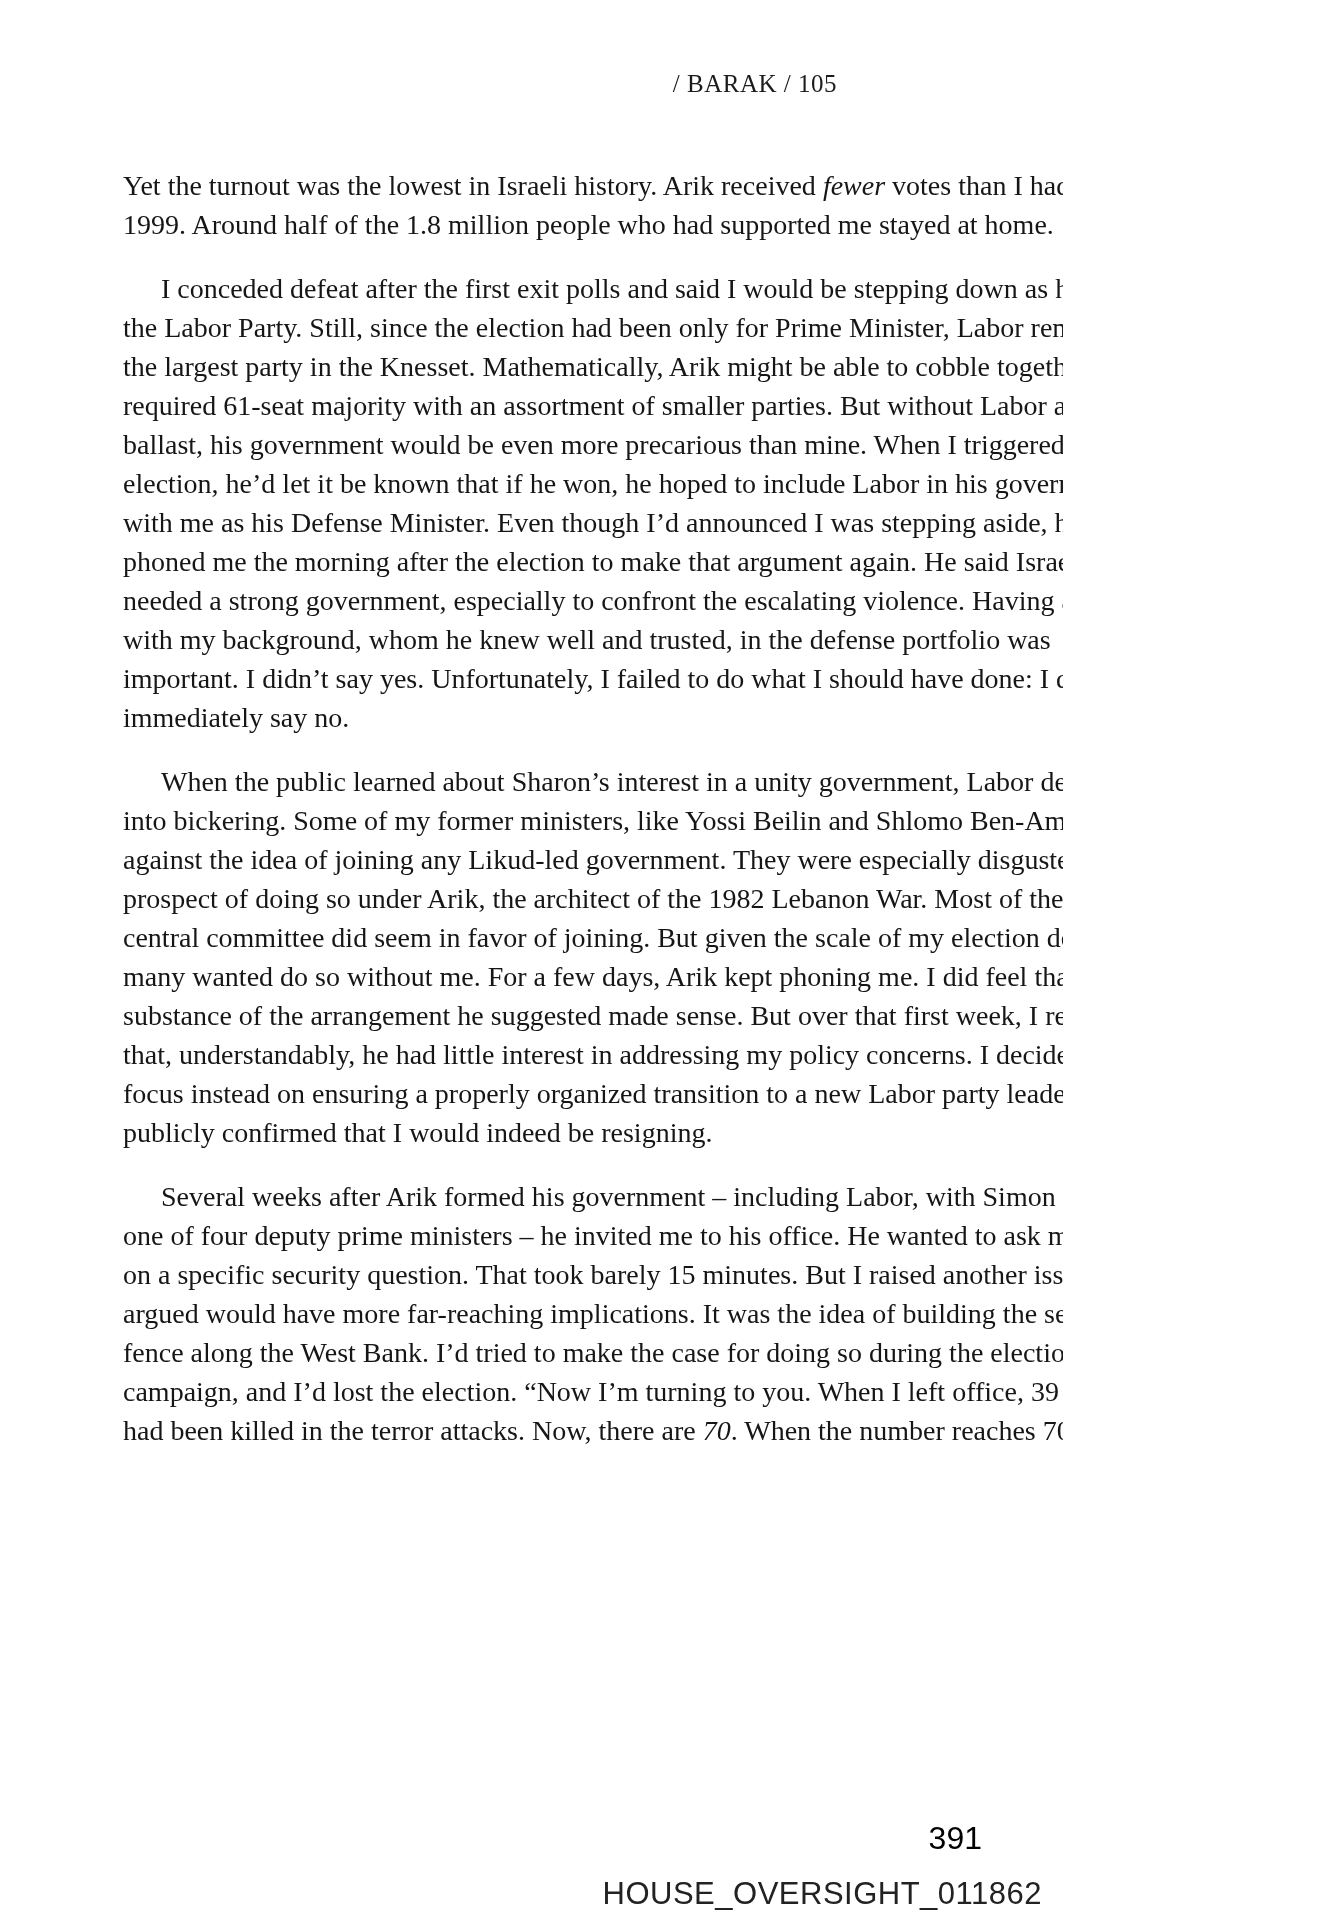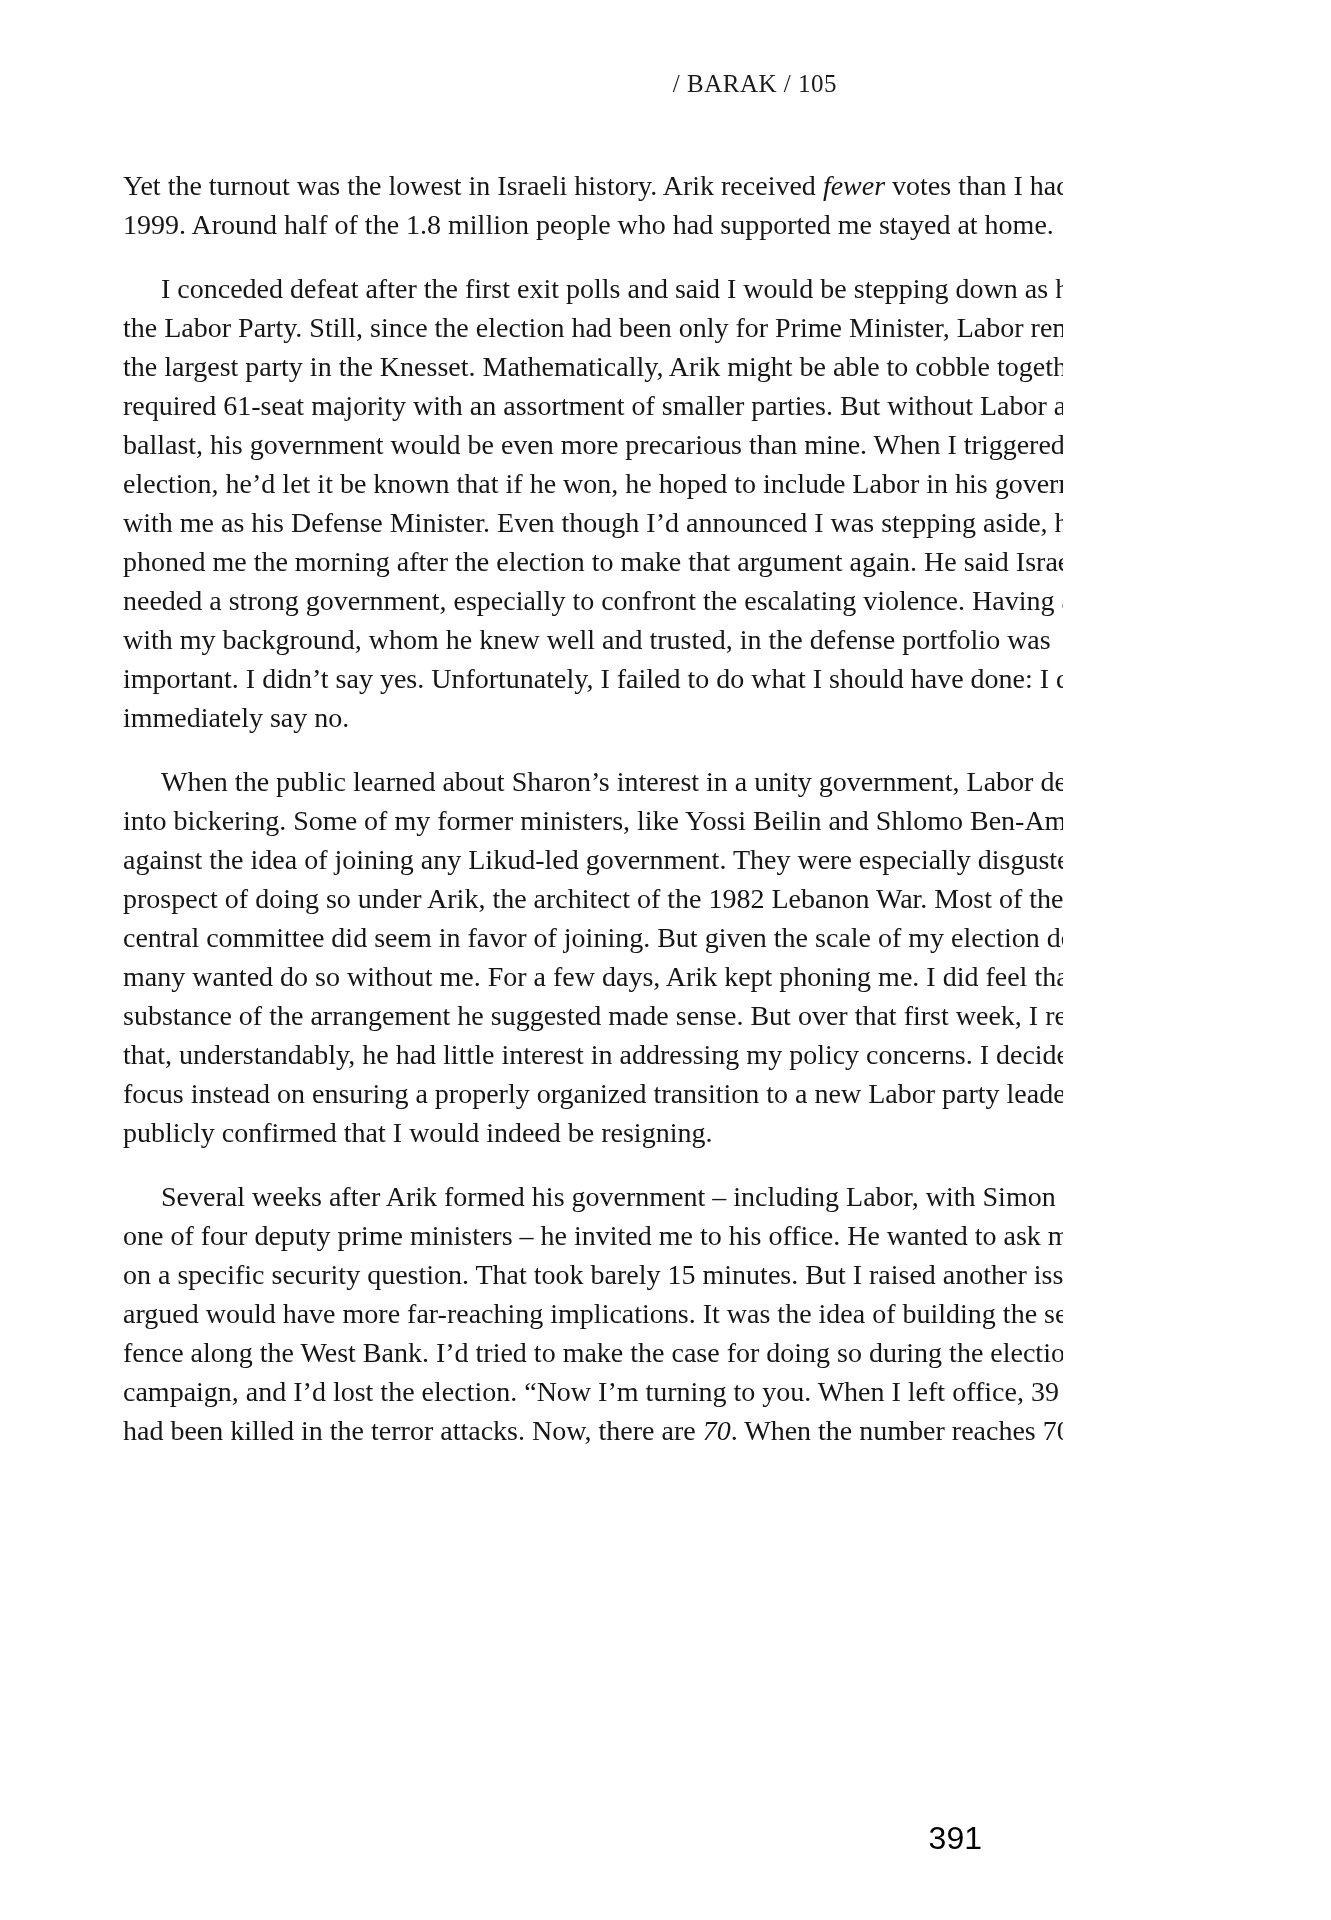--- a/index.html
+++ b/index.html
@@ -72,13 +72,14 @@
 
   <div class="page-body">
       <p><span>Yet the turnout was the lowest in Israeli history. Arik received </span><span class="seg-italic">fewer</span><span> votes than I had in 1999. Around half of the 1.8 million people who had supported me stayed at home.</span></p>
       <p class="indented"><span>I conceded defeat after the first exit polls and said I would be stepping down as head of the Labor Party. Still, since the election had been only for Prime Minister, Labor remained the largest party in the Knesset. Mathematically, Arik might be able to cobble together the required 61-seat majority with an assortment of smaller parties. But without Labor as ballast, his government would be even more precarious than mine. When I triggered the election, he’d let it be known that if he won, he hoped to include Labor in his government, with me as his Defense Minister. Even though I’d announced I was stepping aside, he phoned me the morning after the election to make that argument again. He said Israel needed a strong government, especially to confront the escalating violence. Having a person with my background, whom he knew well and trusted, in the defense portfolio was important. I didn’t say yes. Unfortunately, I failed to do what I should have done: I didn’t immediately say no.</span></p>
       <p class="indented"><span>When the public learned about Sharon’s interest in a unity government, Labor descended into bickering. Some of my former ministers, like Yossi Beilin and Shlomo Ben-Ami, were against the idea of joining any Likud-led government. They were especially disgusted by the prospect of doing so under Arik, the architect of the 1982 Lebanon War. Most of the Labor’s central committee did seem in favor of joining. But given the scale of my election defeat, many wanted do so without me. For a few days, Arik kept phoning me. I did feel that the substance of the arrangement he suggested made sense. But over that first week, I realized that, understandably, he had little interest in addressing my policy concerns. I decided to focus instead on ensuring a properly organized transition to a new Labor party leader, and publicly confirmed that I would indeed be resigning.</span></p>
       <p class="indented"><span>Several weeks after Arik formed his government – including Labor, with Simon Peres as one of four deputy prime ministers – he invited me to his office. He wanted to ask my views on a specific security question. That took barely 15 minutes. But I raised another issue that I argued would have more far-reaching implications. It was the idea of building the security fence along the West Bank. I’d tried to make the case for doing so during the election campaign, and I’d lost the election. “Now I’m turning to you. When I left office, 39 Israelis had been killed in the terror attacks. Now, there are </span><span class="seg-italic">70</span><span>. When the number reaches 700,</span></p>
     </div>
 
   <div class="page-number">391</div>
 
+  <div class="bates-stamp">HOUSE_OVERSIGHT_011862</div>
 </div>
 
 </body></html>

